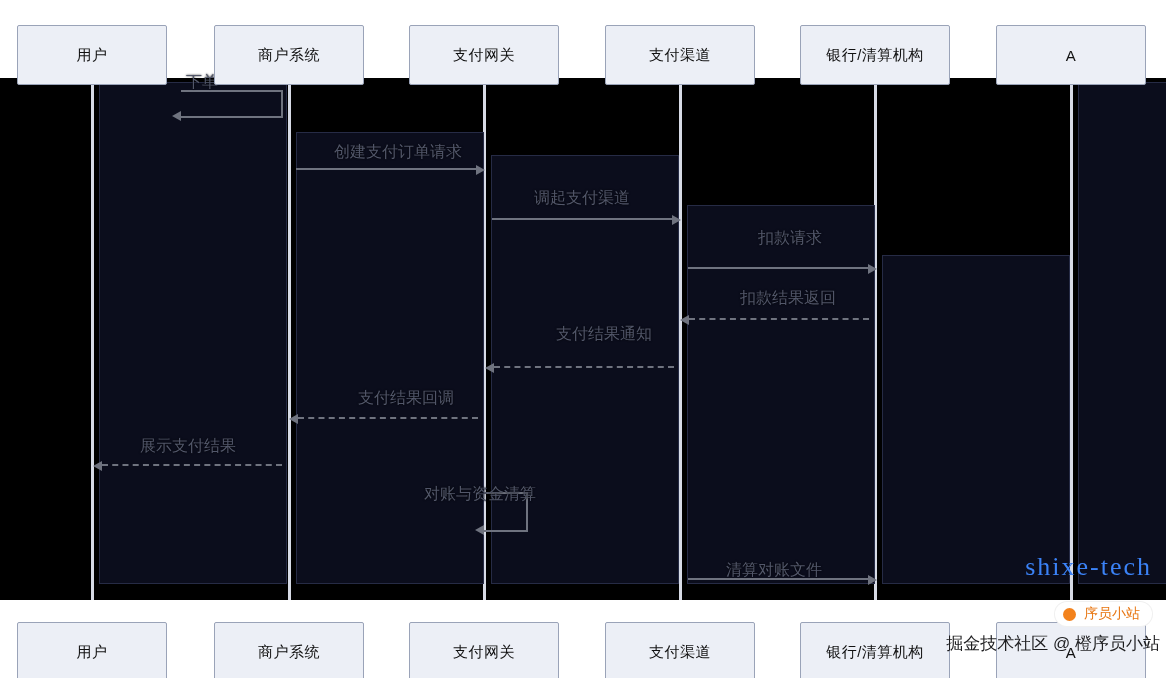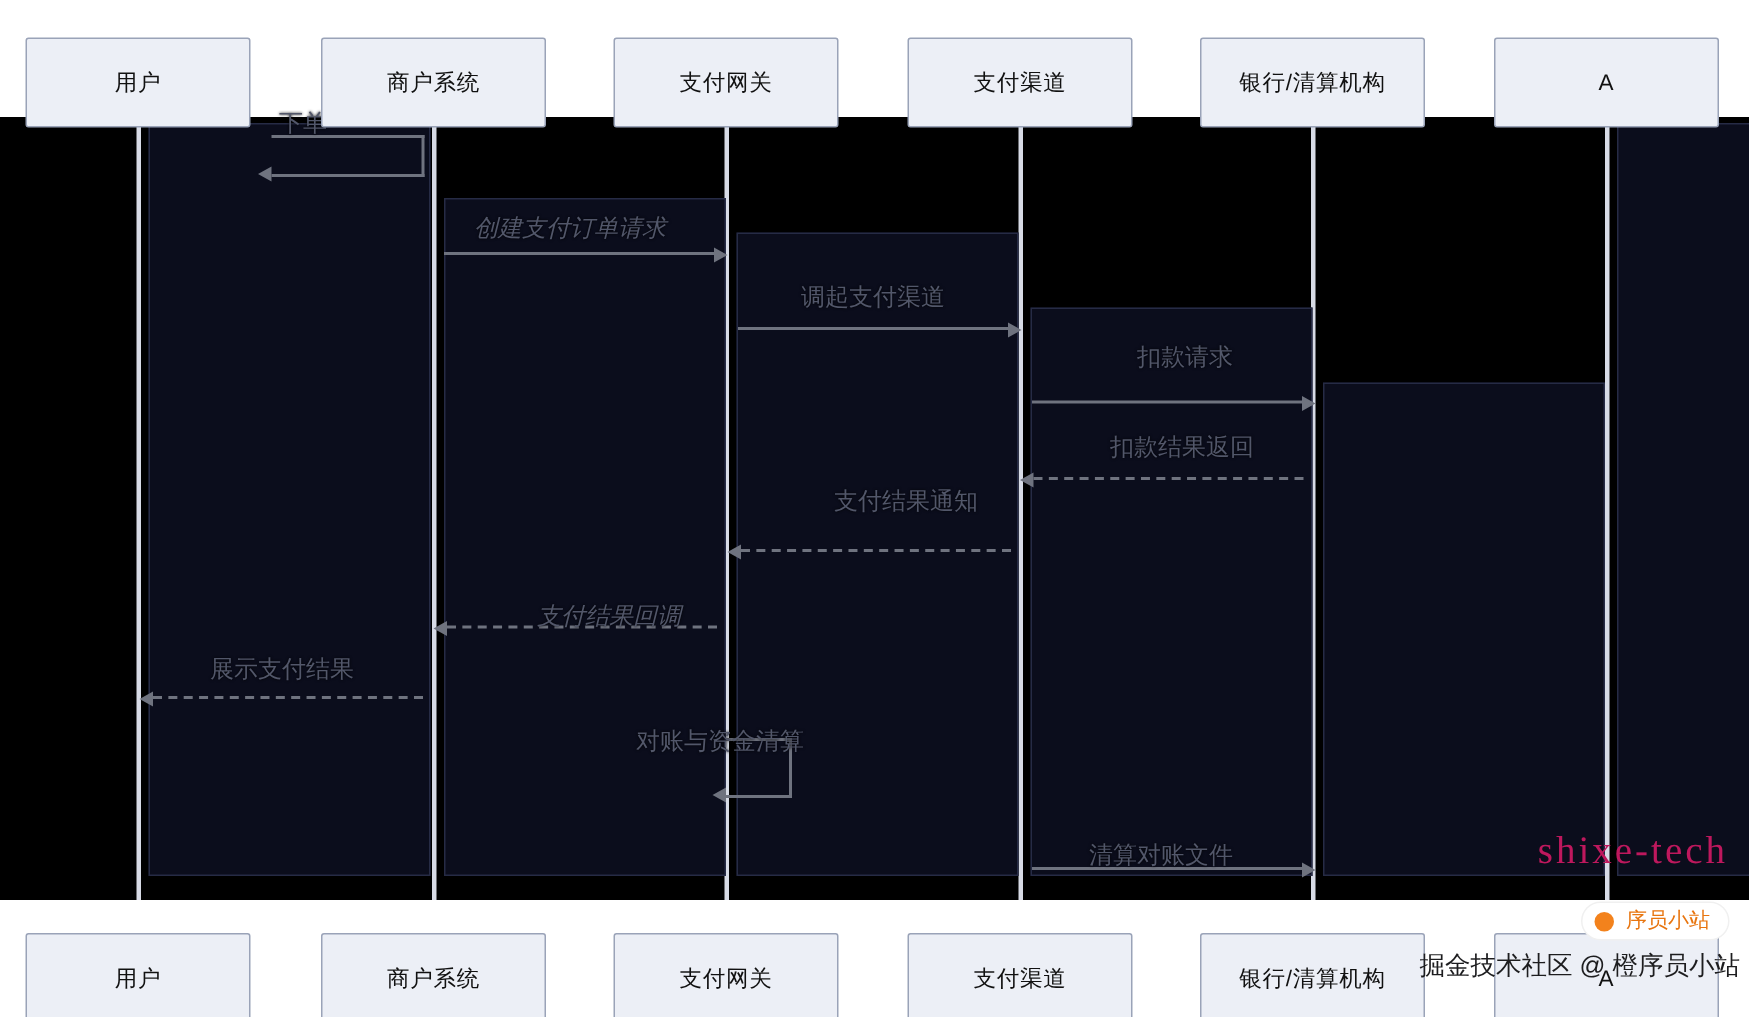--- a/index.html
+++ b/index.html
@@ -102,21 +102,21 @@
     width: 0;
     height: 0;
     border-top: 5px solid transparent;
     border-bottom: 5px solid transparent;
     border-right: 9px solid #6f737f;
   }
   .watermark-text {
     position: absolute;
     right: 14px;
     top: 552px;
-    color: #be185d;
+    color: #3b82f6;
     font-size: 26px;
     letter-spacing: 2px;
     font-family: "Liberation Serif", serif;
     z-index: 6;
   }
   .watermark-badge {
     position: absolute;
     right: 14px;
     top: 602px;
     display: flex;
@@ -188,21 +188,21 @@
   </div>
 
   <div class="self-msg" style="left:181px; top:90px; width:102px; height:28px;">
     <span class="head"></span>
   </div>
   <div class="msg-label" style="left:186px; top:72px;">下单</div>
 
   <div class="msg right" style="left:296px; top:168px; width:180px;">
     <span class="head"></span>
   </div>
-  <div class="msg-label" style="left:316px; top:142px;font-style:italic;">创建支付订单请求</div>
+  <div class="msg-label" style="left:334px; top:142px;">创建支付订单请求</div>
 
   <div class="msg right" style="left:492px; top:218px; width:180px;">
     <span class="head"></span>
   </div>
   <div class="msg-label" style="left:534px; top:188px;">调起支付渠道</div>
 
   <div class="msg right" style="left:688px; top:267px; width:180px;">
     <span class="head"></span>
   </div>
   <div class="msg-label" style="left:758px; top:228px;">扣款请求</div>
@@ -213,21 +213,21 @@
   <div class="msg-label" style="left:740px; top:288px;">扣款结果返回</div>
 
   <div class="msg left dashed" style="left:494px; top:366px; width:180px;">
     <span class="head"></span>
   </div>
   <div class="msg-label" style="left:556px; top:324px;">支付结果通知</div>
 
   <div class="msg left dashed" style="left:298px; top:417px; width:180px;">
     <span class="head"></span>
   </div>
-  <div class="msg-label" style="left:358px; top:401px;font-style:italic;">支付结果回调</div>
+  <div class="msg-label" style="left:358px; top:388px;">支付结果回调</div>
 
   <div class="msg left dashed" style="left:102px; top:464px; width:180px;">
     <span class="head"></span>
   </div>
   <div class="msg-label" style="left:140px; top:436px;">展示支付结果</div>
 
   <div class="self-msg" style="left:484px; top:492px; width:44px; height:40px;">
     <span class="head"></span>
   </div>
   <div class="msg-label" style="left:404px; top:484px;margin-left:20px;">对账与资金清算</div>

